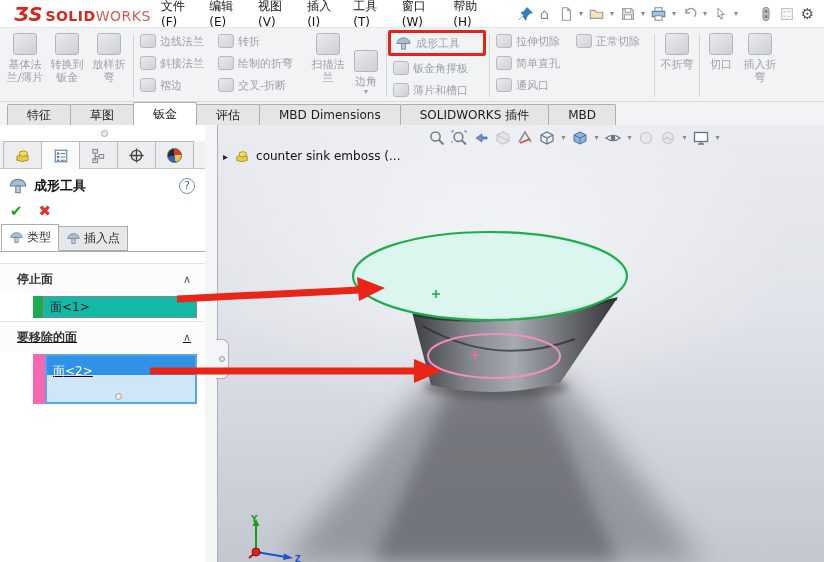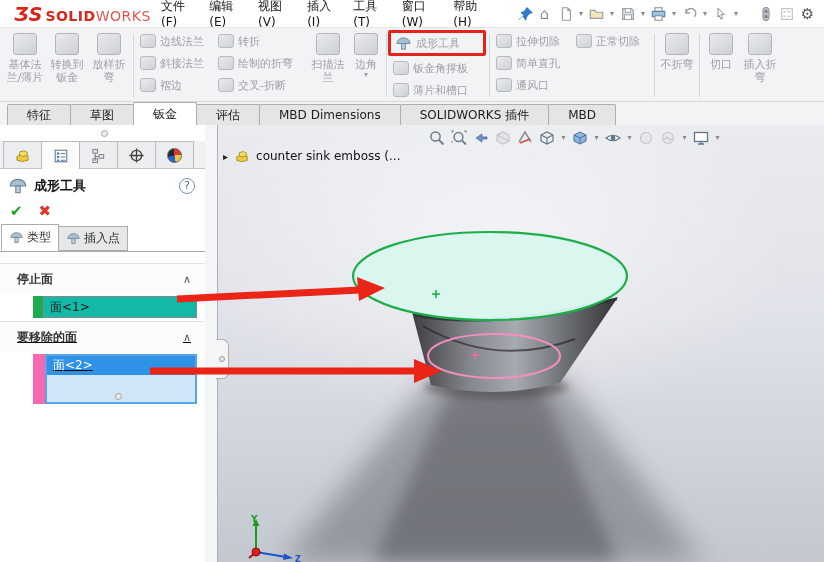--- a/index.html
+++ b/index.html
@@ -60,21 +60,21 @@
   .sec-hdr { display:flex; justify-content:space-between; align-items:center; padding:7px 14px 5px 17px; border-top:1px solid #e2e2e2; background:#fcfcfc; }
   .sec-title { font-size:12px; font-weight:bold; color:#333; }
   .sec-chev { font-size:11px; color:#555; }
   .sec1 { position:absolute; top:138px; left:0; right:0; }
   .facerow { display:flex; margin:3px 8px 0 33px; }
   .swatch-g { width:10px; background:#1cab50; flex:none; }
   .swatch-p { width:12px; background:#f768b1; flex:none; }
   .field { flex:1; border:1px solid #85898e; background:#14b8a6; font-size:12px; color:#1a1a1a; padding:2px 6px; height:22px; }
   .sec2 { position:absolute; top:196px; left:0; right:0;text-decoration:underline; }
   .listfield { flex:1; border:2px solid #57a7e8; background:#cfe6f8; height:50px; }
-  .listsel { height:19px; background:#2f92e6; color:#fff; font-size:12px; padding:1px 6px; }
+  .listsel { height:19px; background:#2f92e6; color:#fff; font-size:12px; padding:7px 6px; }
   .list-grip { position:absolute; left:115px; top:268px; width:7px; height:7px; border-radius:50%; background:#ececec; border:1px solid #a0a0a0; }
 
   
   .splitter { position:absolute; top:125px; left:205px; width:13px; bottom:0; background:#f4f5f7; border-right:1px solid #aeb1b5; }
   .splitter-tab { position:absolute; left:216px; top:339px; width:13px; height:40px; background:#f4f5f7; border:1px solid #aeb1b5; border-left:none; border-radius:0 7px 7px 0; z-index:6; }
   .splitter-dot { position:absolute; left:3px; top:16px; width:6px; height:6px; border-radius:50%; background:#e8e8e8; border:1px solid #9a9a9a; }
 
   
   .viewport { position:absolute; top:125px; left:218px; right:0; bottom:0; overflow:hidden;
     background: radial-gradient(ellipse 420px 250px at 45% 28%, rgba(255,255,255,.55), rgba(255,255,255,0) 72%),
@@ -222,21 +222,21 @@
           </div>
         <div class="rsmall">
             <span class="ric"></span>
             <span>交叉-折断</span>
           </div>
       </div>
       <div class="rlarge">
           <span class="ric-lg"></span>
           <span class="rlabel-lg">扫描法兰</span>
         </div>
-      <div class="rlarge" style="width:34px;">
+      <div class="rlarge" style="width:34px;justify-content:flex-end;">
           <span class="ric-lg"></span>
           <span class="rlabel-lg">边角</span>
           <span class="dd-under">▾</span>
         </div>
     </div>
     <div class="rdiv"></div>
     <div class="rgroup">
       <div class="rcol" style="width:96px;">
         <div class="hl-red">
           <div class="rsmall">

